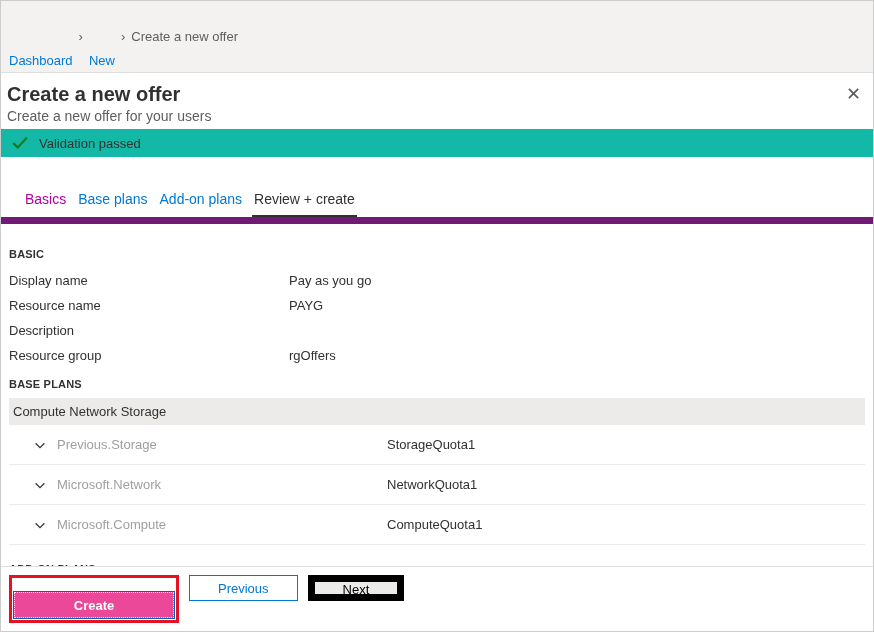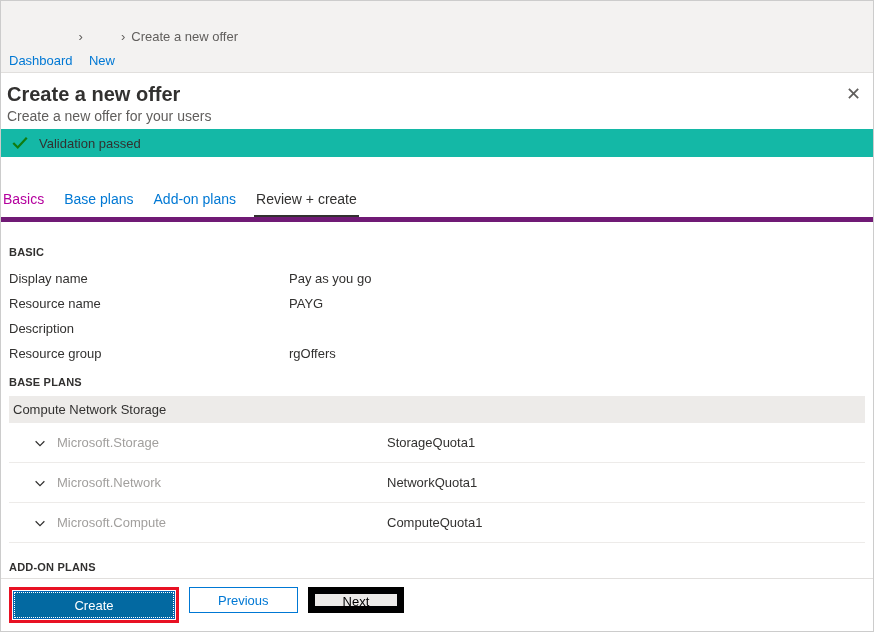--- a/index.html
+++ b/index.html
@@ -46,24 +46,24 @@
     display: flex; align-items: center;
     padding: 5px 10px;
     gap: 10px;
     font-size: 13px;
     color: #323130;
   }
   .validation .check-icon { width: 18px; height: 18px; }
   
   .tabs {
     display: flex;
-    gap: 16px;
-    padding: 0 0;
+    gap: 8px;
+    padding: 0 22px;
     margin-top: 28px;
-    border-bottom: 5px solid #701a75;
+    border-bottom: 7px solid #701a75;
     align-items: flex-end;
   }
   .tab {
     padding: 6px 2px 8px 2px;
     font-size: 14px;
     cursor: pointer;
     border-bottom: 2px solid transparent;
     color: #0078d4;
   }
   .tab.visited { color: #b4009e; }
@@ -129,26 +129,27 @@
   }
   button.btn {
     font-family: inherit;
     font-size: 13px;
     height: 26px;
     padding: 0 28px;
     border: 1px solid transparent;
     cursor: pointer;
   }
   button.primary {
-    background: #0369a1;
+    background: #ec4899;
     color: #fff;
     border: 1px dotted #fff;
     outline: 1px solid #0062b3;
     min-width: 160px;
-    font-weight: 400;
+    font-weight: 700;
+    margin-top: 12px;
   }
   button.secondary {
     background: #fff;
     color: #0078d4;
     border: 1px solid #0078d4;
   }
   button.disabled {
     background: #edebe9;
     color: #000000;
     border: 7px solid #000000;
@@ -209,21 +210,21 @@
     <div class="v">rgOffers</div>
   </div>
 
   <div class="section-title">BASE PLANS</div>
   <div class="plan-header">Compute Network Storage</div>
 
   <div class="quota-row">
     <svg class="chevron" viewBox="0 0 16 16">
         <path fill="none" stroke="#323130" stroke-width="1.4" d="M3 6 L8 11 L13 6"></path>
       </svg>
-    <div class="svc">Microsoft.Storage</div>
+    <div class="svc">Previous.Storage</div>
     <div class="q">StorageQuota1</div>
   </div>
   <div class="quota-row">
     <svg class="chevron" viewBox="0 0 16 16">
         <path fill="none" stroke="#323130" stroke-width="1.4" d="M3 6 L8 11 L13 6"></path>
       </svg>
     <div class="svc">Microsoft.Network</div>
     <div class="q">NetworkQuota1</div>
   </div>
   <div class="quota-row">

